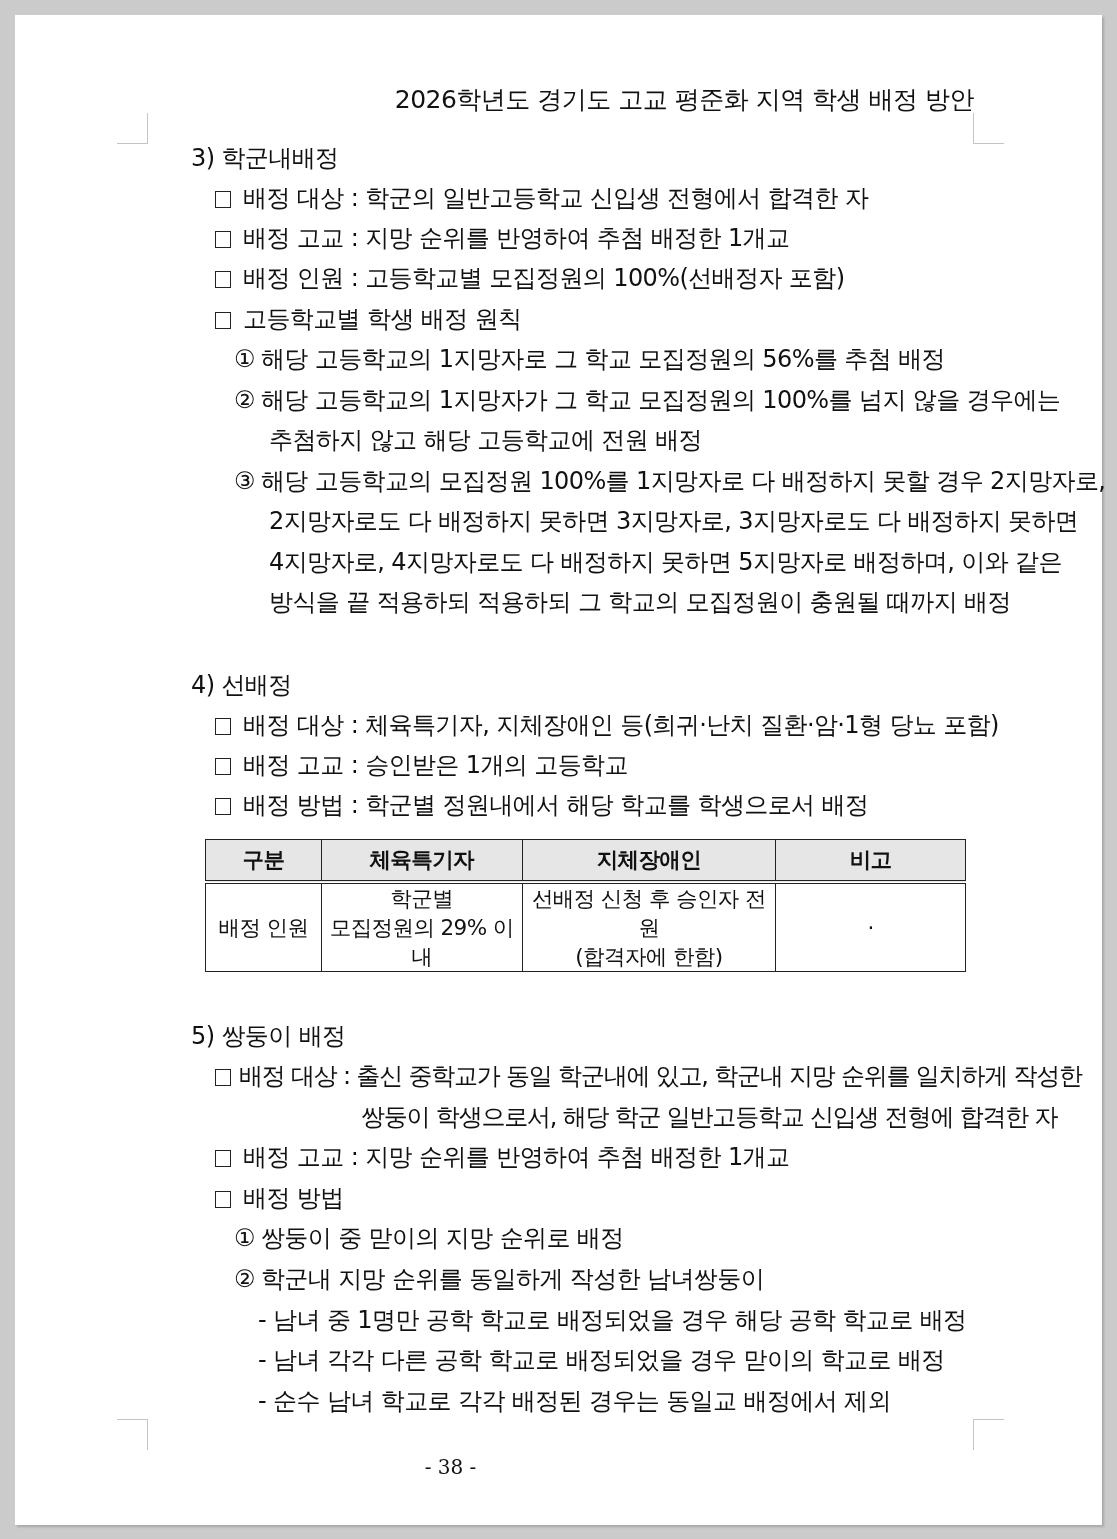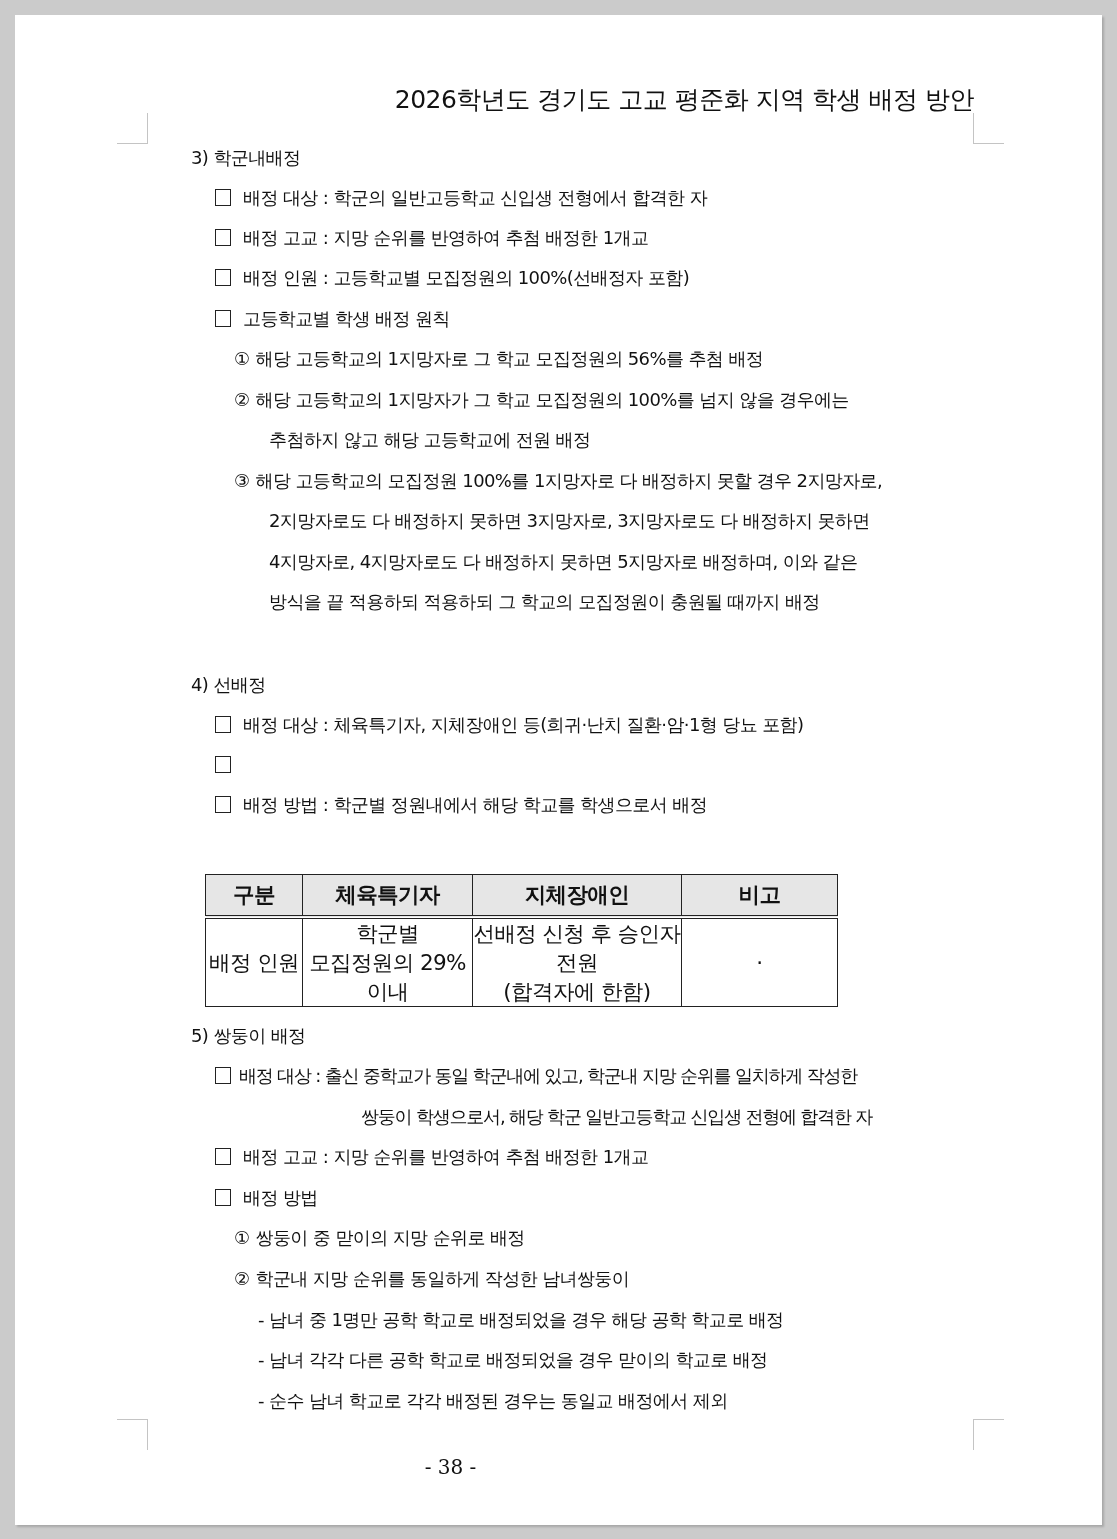--- a/index.html
+++ b/index.html
@@ -12,35 +12,35 @@
     .corner { position: absolute; width: 31px; height: 31px; border-color: #c4c4c4; border-style: solid; border-width: 0; }
     .c-tl { left: 102px; top: 98px; border-right-width: 1px; border-bottom-width: 1px; }
     .c-tr { left: 958px; top: 98px; border-left-width: 1px; border-bottom-width: 1px; }
     .c-bl { left: 102px; top: 1404px; border-right-width: 1px; border-top-width: 1px; }
     .c-br { left: 958px; top: 1404px; border-left-width: 1px; border-top-width: 1px; }
 
     .running-header {
       position: absolute; right: 128px; top: 68px;
       font-size: 25px; letter-spacing: -0.5px; white-space: nowrap;
     }
-    .line { position: absolute; white-space: nowrap; font-size: 18px; letter-spacing: -0.6px; line-height: 30px; }
+    .line { position: absolute; white-space: nowrap; font-size: 24px; letter-spacing: -0.6px; line-height: 30px; }
     .sec { left: 176px; }
     .box-item { left: 200px; }
     .num-item { left: 219px; }
     .cont { left: 254px; }
     .dash { left: 243px; }
     .checkbox {
       display: inline-block; width: 16px; height: 17px; border: 1.3px solid #222;
       vertical-align: -2px; margin-right: 12px;
     }
     .circ { display: inline-block; margin-right: 6px; }
 
     table.alloc {
-      position: absolute; left: 190px; top: 824px; width: 633px;
-      border-collapse: collapse; font-size: 21.5px; letter-spacing: -0.6px; margin-top: 35px;
+      position: absolute; left: 190px; top: 824px; width: 761px;
+      border-collapse: collapse; font-size: 21.5px; letter-spacing: -0.6px;
     }
     table.alloc th, table.alloc td {
       border: 1px solid #222; text-align: center; vertical-align: middle; font-weight: normal;
     }
     table.alloc th { background: #e6e6e6; height: 42px; font-weight: bold; border-bottom: 4px double #222; }
     table.alloc td { height: 78px; line-height: 29px; }
 
     .page-number {
       position: absolute; left: 0; width: 871px; top: 1440px; text-align: center;
       font-family: "DejaVu Serif", "Liberation Serif", serif; font-size: 20px;
@@ -66,21 +66,21 @@
   <div class="line num-item" style="top:329px"><span class="circ">①</span><span>해당 고등학교의 1지망자로 그 학교 모집정원의 56%를 추첨 배정</span></div>
   <div class="line num-item" style="top:370px"><span class="circ">②</span><span>해당 고등학교의 1지망자가 그 학교 모집정원의 100%를 넘지 않을 경우에는</span></div>
   <div class="line cont" style="top:410px">추첨하지 않고 해당 고등학교에 전원 배정</div>
   <div class="line num-item" style="top:451px"><span class="circ">③</span><span>해당 고등학교의 모집정원 100%를 1지망자로 다 배정하지 못할 경우 2지망자로,</span></div>
   <div class="line cont" style="top:491px">2지망자로도 다 배정하지 못하면 3지망자로, 3지망자로도 다 배정하지 못하면</div>
   <div class="line cont" style="top:532px">4지망자로, 4지망자로도 다 배정하지 못하면 5지망자로 배정하며, 이와 같은</div>
   <div class="line cont" style="top:572px">방식을 끝 적용하되 적용하되 그 학교의 모집정원이 충원될 때까지 배정</div>
 
   <div class="line sec" style="top:655px">4) 선배정</div>
   <div class="line box-item" style="top:695px"><span class="checkbox"></span><span>배정 대상 : 체육특기자, 지체장애인 등(희귀·난치 질환·암·1형 당뇨 포함)</span></div>
-  <div class="line box-item" style="top:735px"><span class="checkbox"></span></div>
+  <div class="line box-item" style="top:735px"><span class="checkbox"></span><span>배정 고교 : 승인받은 1개의 고등학교</span></div>
   <div class="line box-item" style="top:775px"><span class="checkbox"></span><span>배정 방법 : 학군별 정원내에서 해당 학교를 학생으로서 배정</span></div>
 
   <table class="alloc">
     <colgroup>
       <col style="width:116px">
         <col style="width:201px">
         <col style="width:254px">
         <col style="width:190px">
     </colgroup>
     <tbody>

